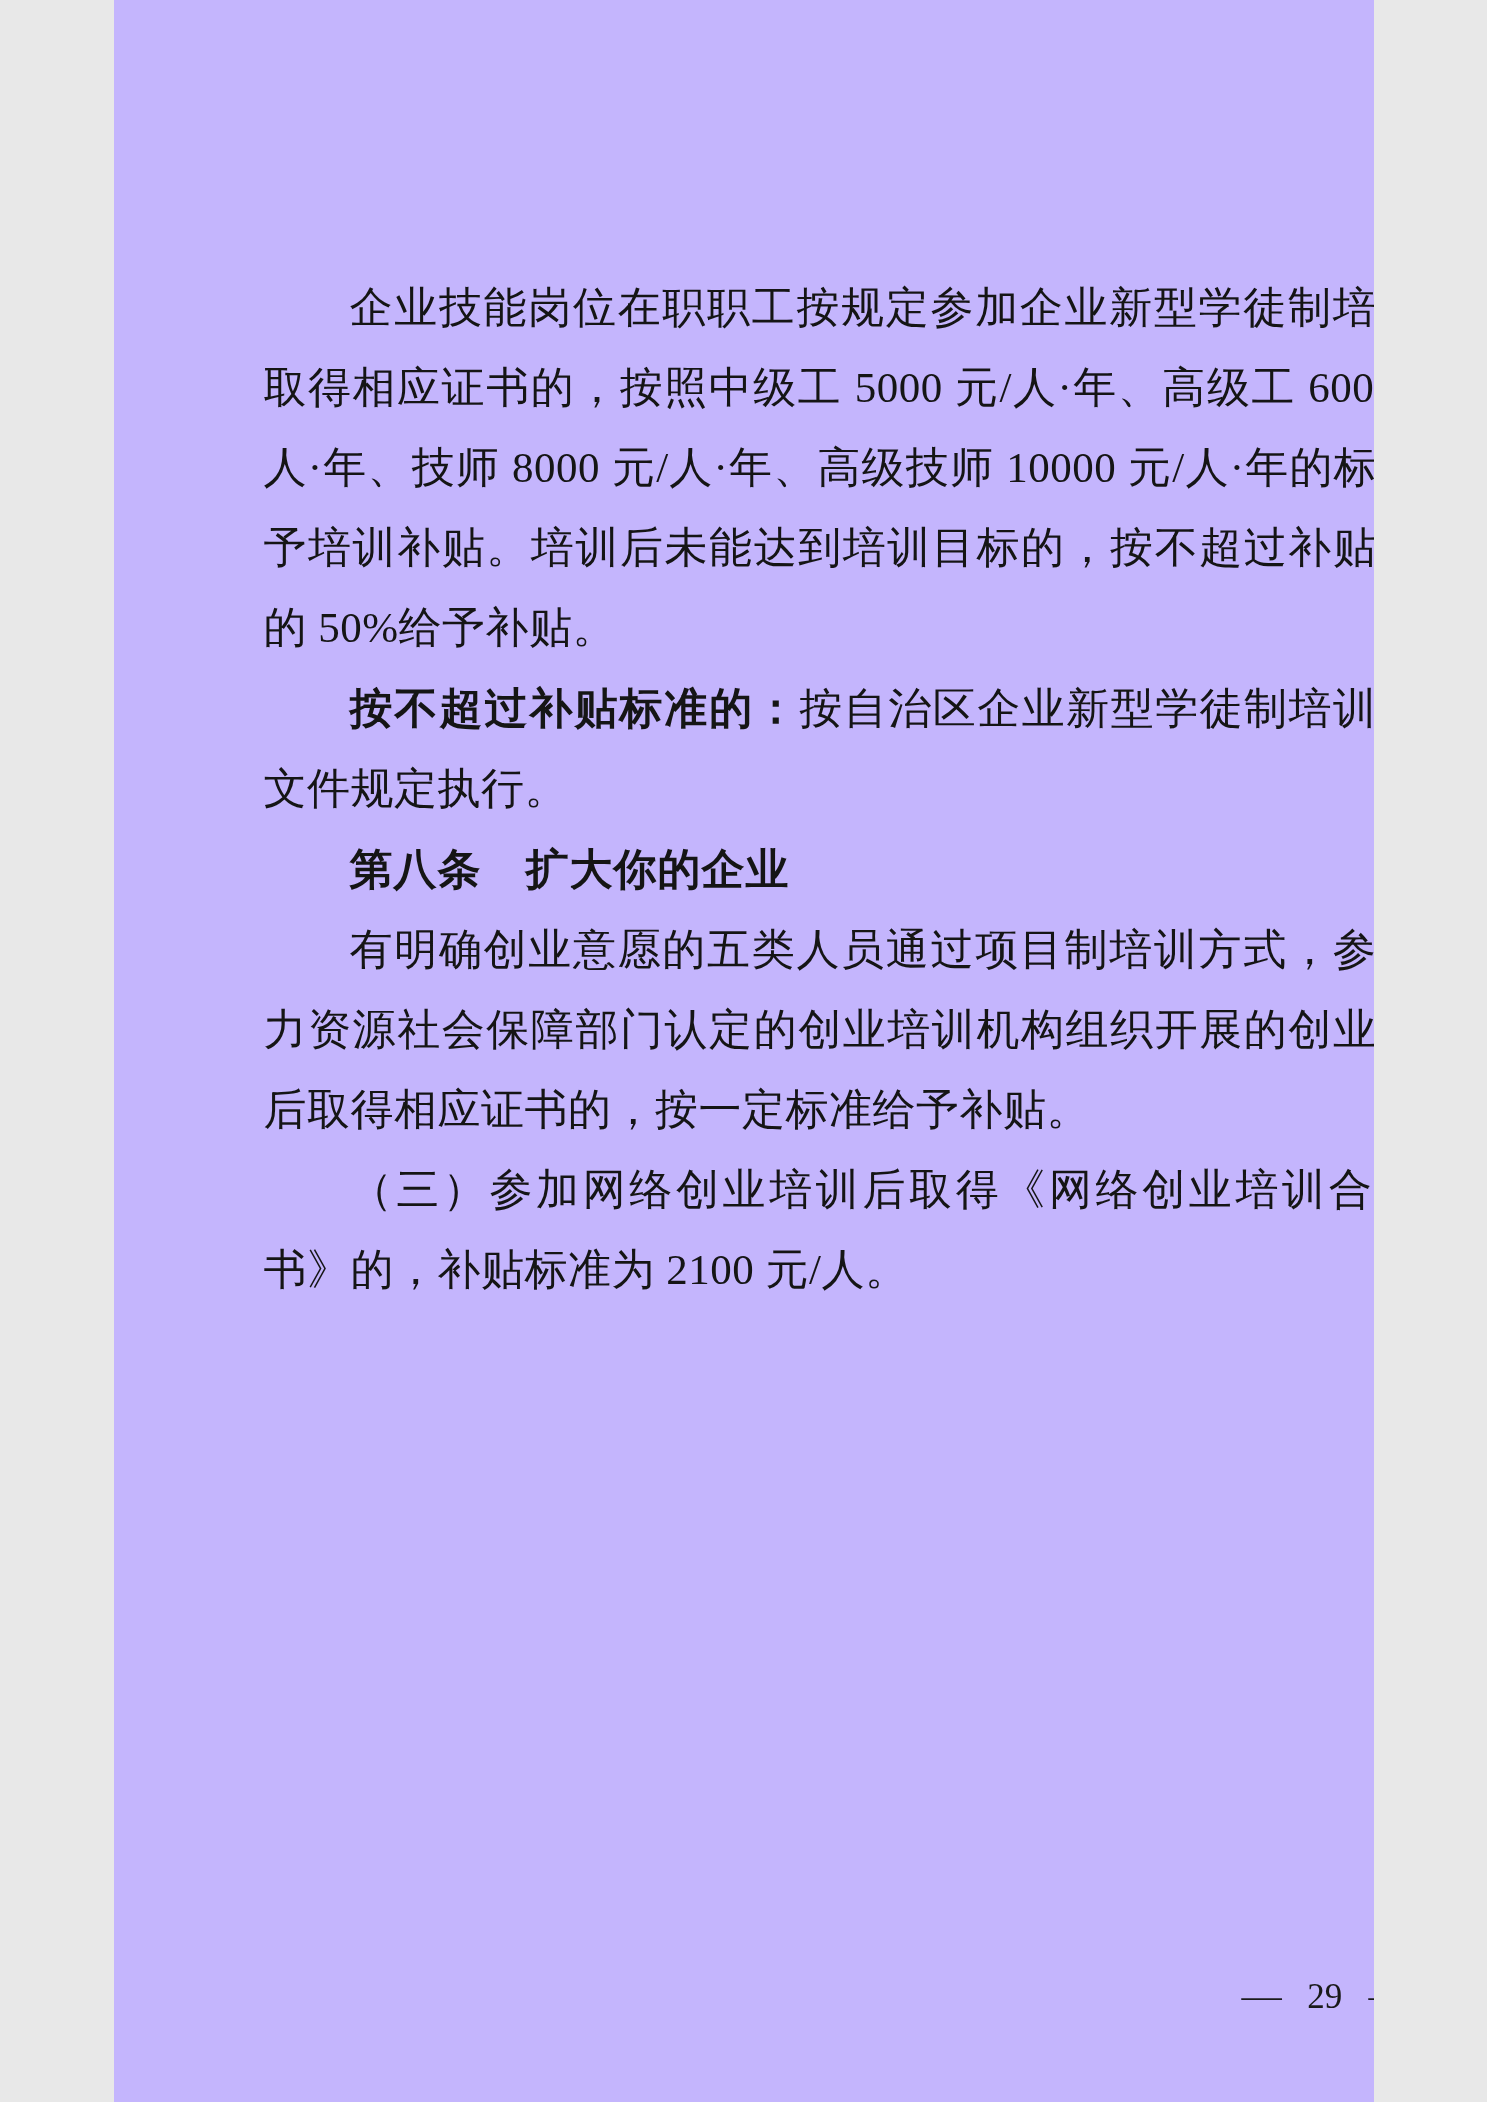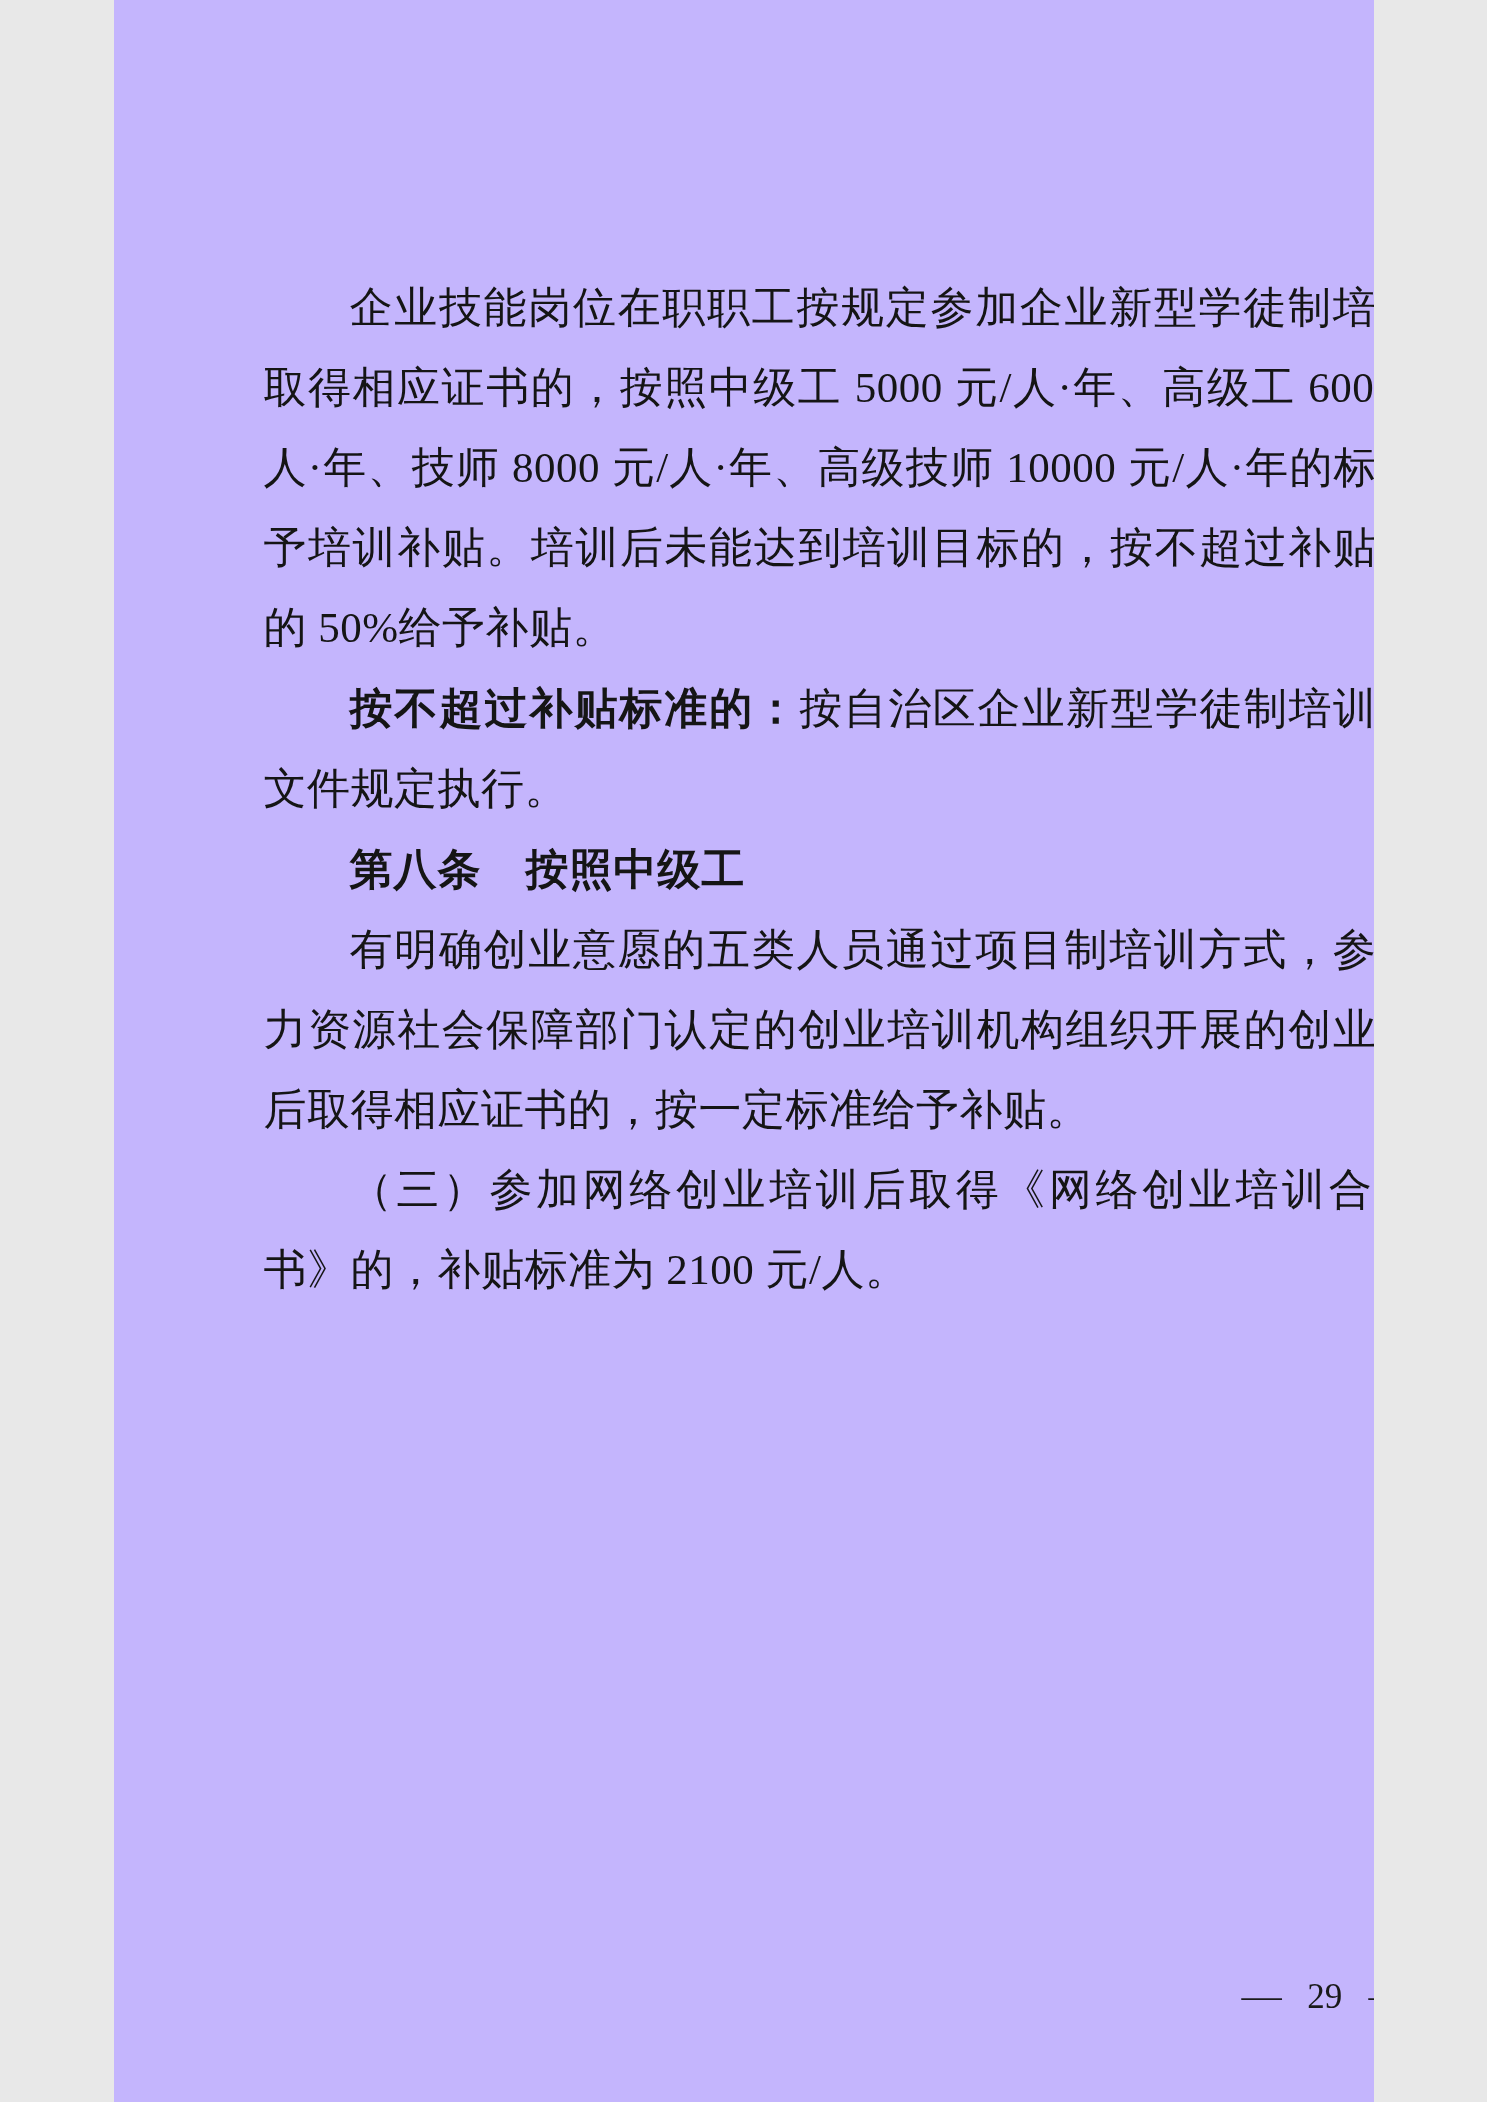--- a/index.html
+++ b/index.html
@@ -53,21 +53,21 @@
     font-family: "Liberation Serif", "DejaVu Serif", serif;
   }
 </style>
 </head>
 <body>
 
 <div class="page">
   <div class="content">
       <p class="para"><span class="text-run">企业技能岗位在职职工按规定参加企业新型学徒制培训后取得相应证书的，按照中级工 5000 元/人·年、高级工 6000 元/人·年、技师 8000 元/人·年、高级技师 10000 元/人·年的标准给予培训补贴。培训后未能达到培训目标的，按不超过补贴标准的 50%给予补贴。</span></p>
       <p class="para"><span class="bold-run">按不超过补贴标准的：</span><span class="text-run">按自治区企业新型学徒制培训有关文件规定执行。</span></p>
-      <p class="para heading"><span class="bold-run">第八条　按照中级工</span></p>
+      <p class="para heading"><span class="bold-run">第八条　扩大你的企业</span></p>
       <p class="para"><span class="text-run">有明确创业意愿的五类人员通过项目制培训方式，参加人力资源社会保障部门认定的创业培训机构组织开展的创业培训后取得相应证书的，按一定标准给予补贴。</span></p>
       <p class="para"><span class="text-run">（三）参加网络创业培训后取得《网络创业培训合格证书》的，补贴标准为 2100 元/人。</span></p>
     </div>
   <div class="footer">
     <span class="dash">—</span>
     <span class="num">29</span>
     <span class="dash">—</span>
   </div>
 </div>
 

